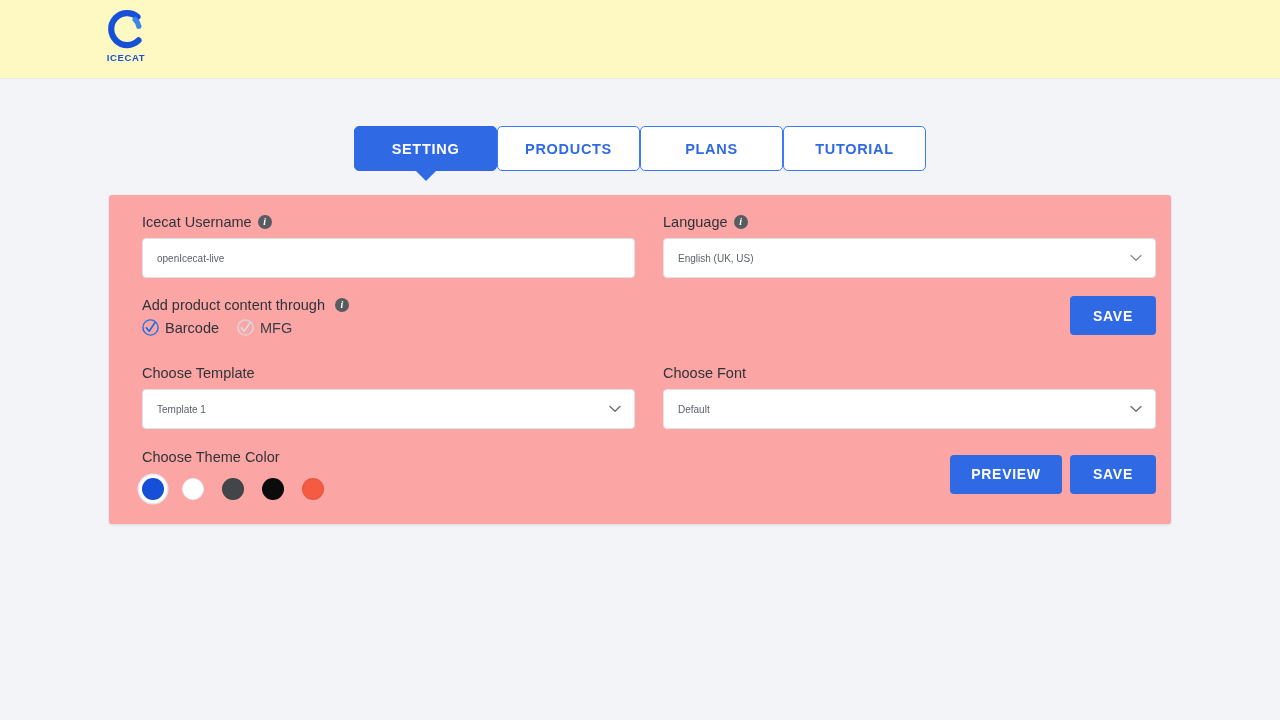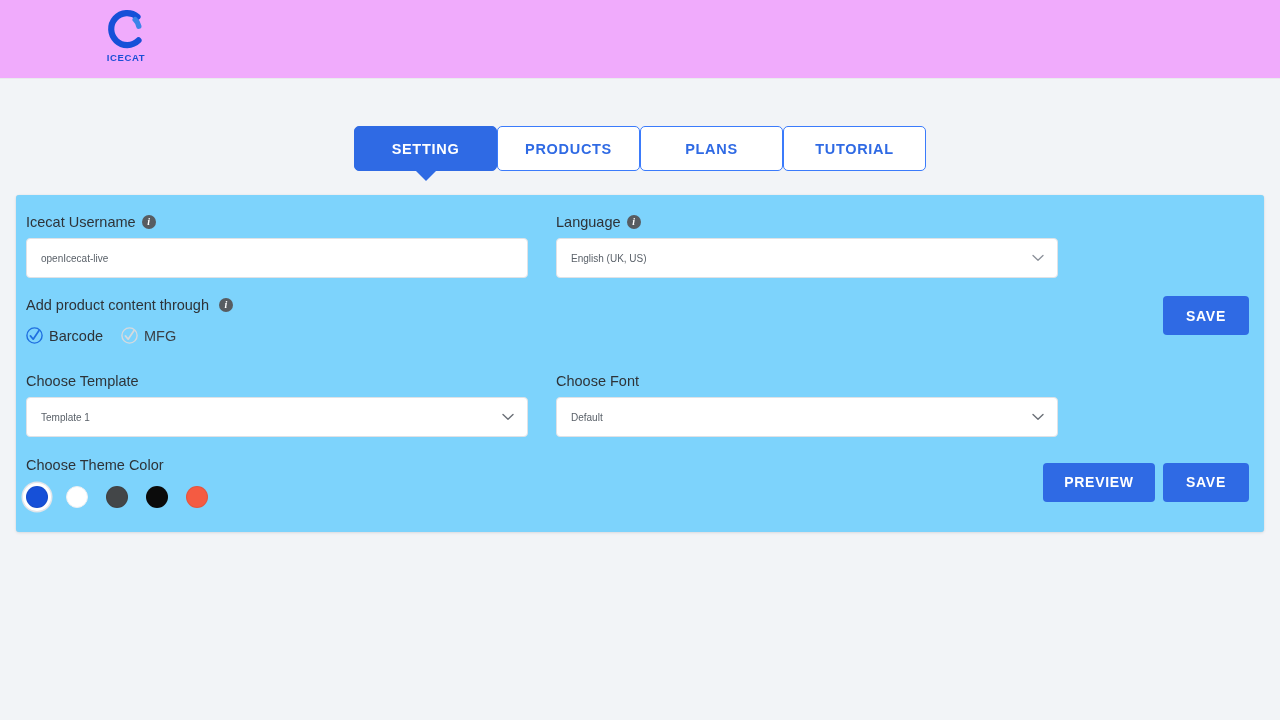--- a/index.html
+++ b/index.html
@@ -7,21 +7,21 @@
     margin: 0; padding: 0;
     width: 1280px; height: 720px;
     background: #f2f4f7;
     font-family: "Liberation Sans", sans-serif;
     overflow: hidden;
   }
 
   
   .site-header {
     height: 79px;
-    background: #f0abfc;
+    background: #fef9c3;
     border-bottom: 1px solid #e9ebee;
     position: relative;
   }
   .brand {
     position: absolute;
     left: 98px; top: 7px;
     width: 56px; height: 64px;
     display: flex; flex-direction: column;
     align-items: center; justify-content: flex-start;
   }
@@ -70,26 +70,26 @@
     left: 50%;
     transform: translateX(-50%);
     width: 0; height: 0;
     border-left: 12px solid transparent;
     border-right: 12px solid transparent;
     border-top: 12px solid #2f6ae4;
   }
 
   
   .card {
-    width: 1248px;
+    width: 1062px;
     margin: 24px auto 0;
-    background: #7dd3fc;
+    background: #fca5a5;
     border-radius: 3px;
     box-shadow: 0 1px 3px rgba(16,24,40,0.10), 0 0 1px rgba(16,24,40,0.12);
-    padding: 18px 15px 24px 10px;
+    padding: 18px 15px 24px 33px;
   }
 
   .row {
     display: flex;
     gap: 28px;
   }
   .col { width: 502px; }
 
   .field-label {
     font-size: 14.5px;
@@ -145,21 +145,21 @@
   }
   .chevron svg { display:block; }
 
   
   .mid-row {
     display: flex;
     align-items: flex-start;
     justify-content: space-between;
     margin-top: 18px;
   }
-  .check-group .field-label { margin-bottom: 13px; gap: 10px; }
+  .check-group .field-label { margin-bottom: 5px; gap: 10px; }
   .checks { display: flex; align-items: center; gap: 18px; }
   .check {
     display: flex;
     align-items: flex-end;
     gap: 6px;
     font-size: 14.5px;
     color: #2e3338;
     cursor: pointer;
     user-select: none;
   }

